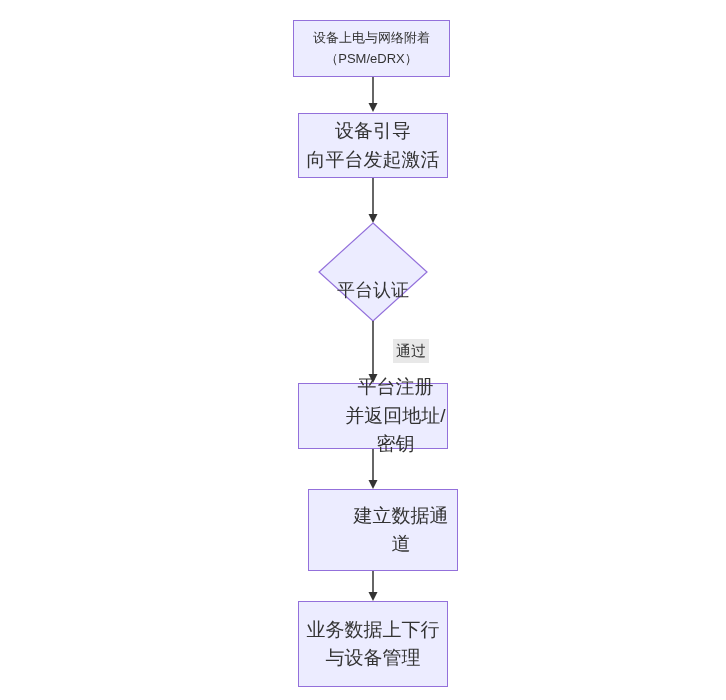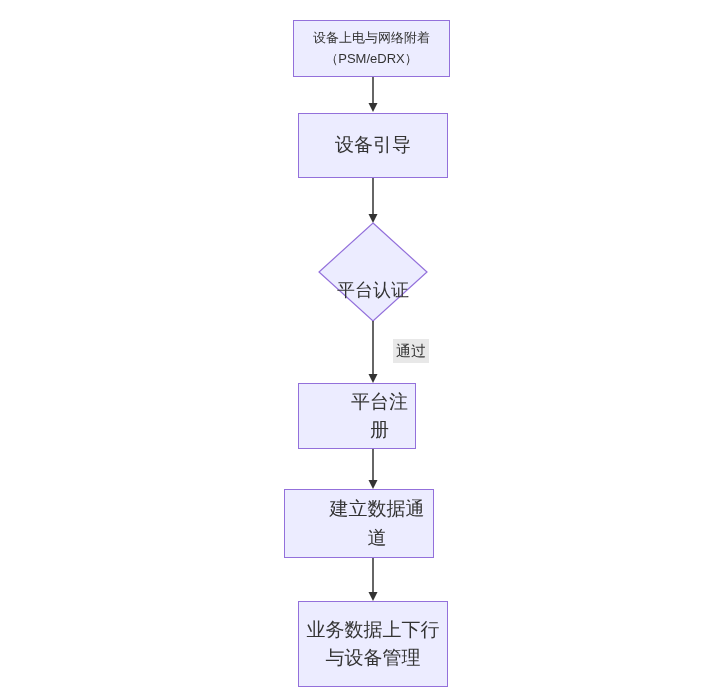--- a/index.html
+++ b/index.html
@@ -50,22 +50,22 @@
     text-align: center;
     font-size: 19px;
     line-height: 1.5;
   }
   .node.small-text {
     font-size: 13px;
     line-height: 1.55;
   }
   .node-a { left: 293px; top: 20px;  width: 157px; height: 57px; }
   .node-b { left: 298px; top: 113px; width: 150px; height: 65px; }
-  .node-d { left: 298px; top: 383px; width: 118px; height: 66px; padding-left: 45px; }
-  .node-e { left: 284px; top: 489px; width: 150px; height: 69px; padding-left: 36px; }
+  .node-d { left: 298px; top: 383px; width: 150px; height: 66px; padding-left: 45px; }
+  .node-e { left: 308px; top: 489px; width: 150px; height: 82px; padding-left: 36px; }
   .node-f { left: 298px; top: 601px; width: 150px; height: 86px; }
   .diamond-label {
     position: absolute;
     left: 313px;
     top: 276px;
     width: 120px;
     height: 28px;
     display: flex;
     align-items: center;
     justify-content: center;
@@ -122,28 +122,30 @@
     </g>
   </svg>
 
   <div class="node small-text node-a">
     <div>设备上电与网络附着</div>
     <div>（PSM/eDRX）</div>
   </div>
 
   <div class="node node-b">
     <div>设备引导</div>
+    <div>向平台发起激活</div>
   </div>
 
   <div class="diamond-label">平台认证</div>
 
   <div class="edge-label">通过</div>
 
   <div class="node node-d">
     <div>平台注册</div>
+    <div>并返回地址/密钥</div>
   </div>
 
   <div class="node node-e">
     <div>建立数据通道</div>
   </div>
 
   <div class="node node-f">
     <div>业务数据上下行</div>
     <div>与设备管理</div>
   </div>

